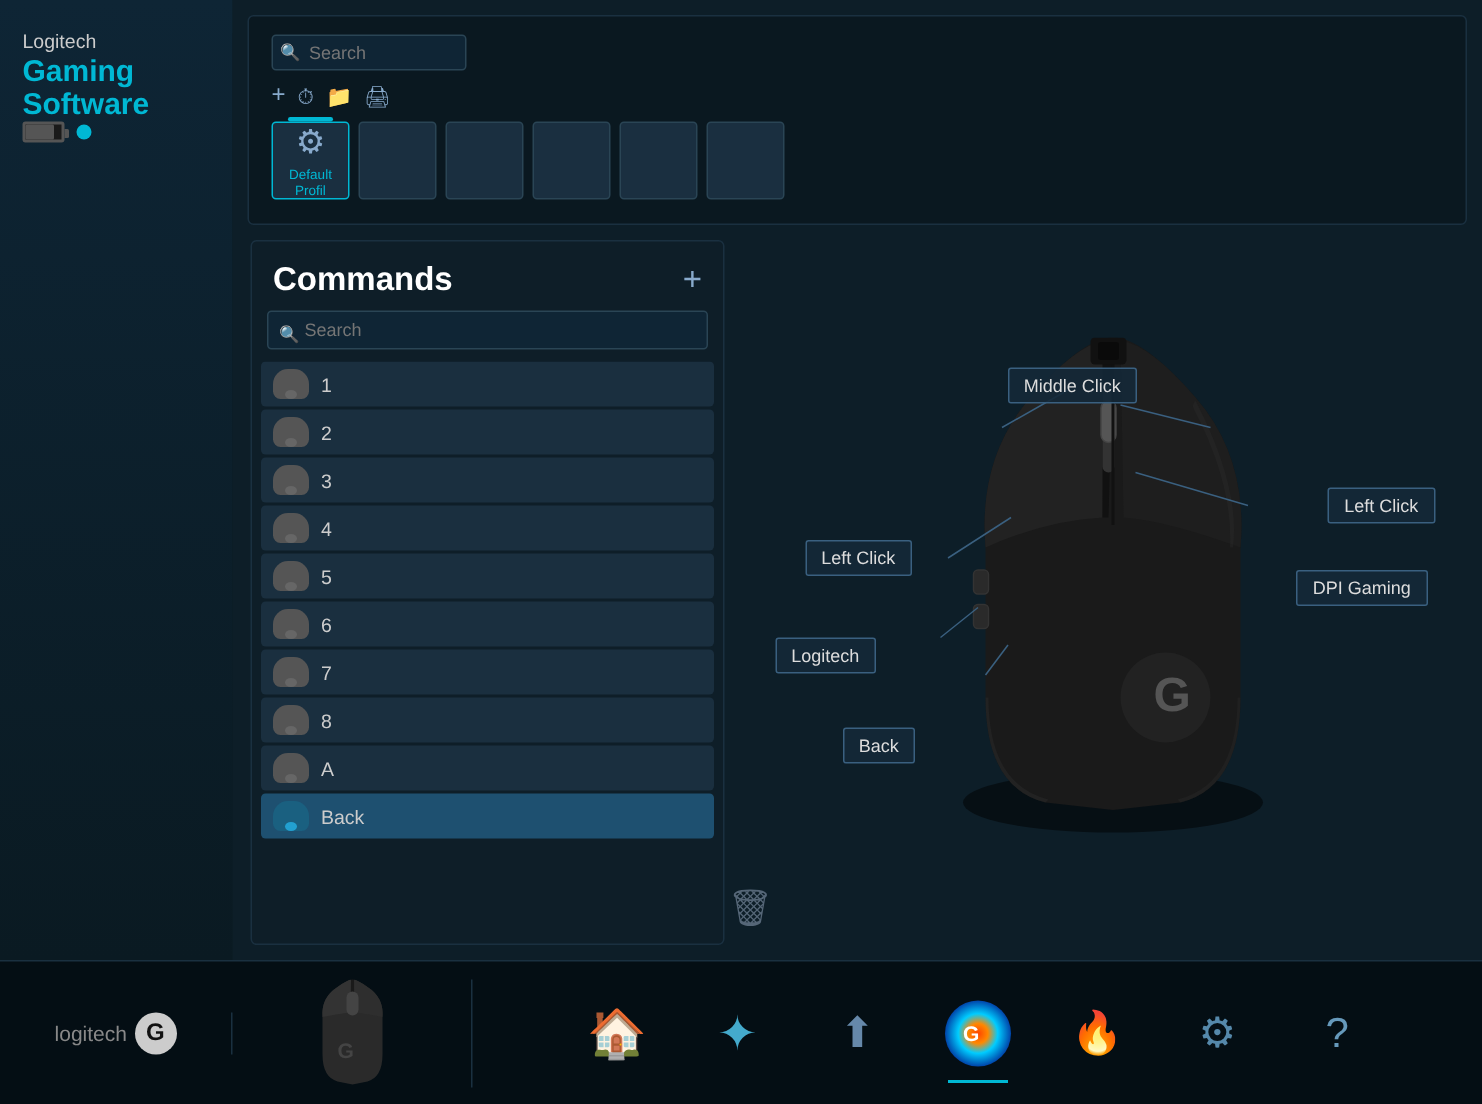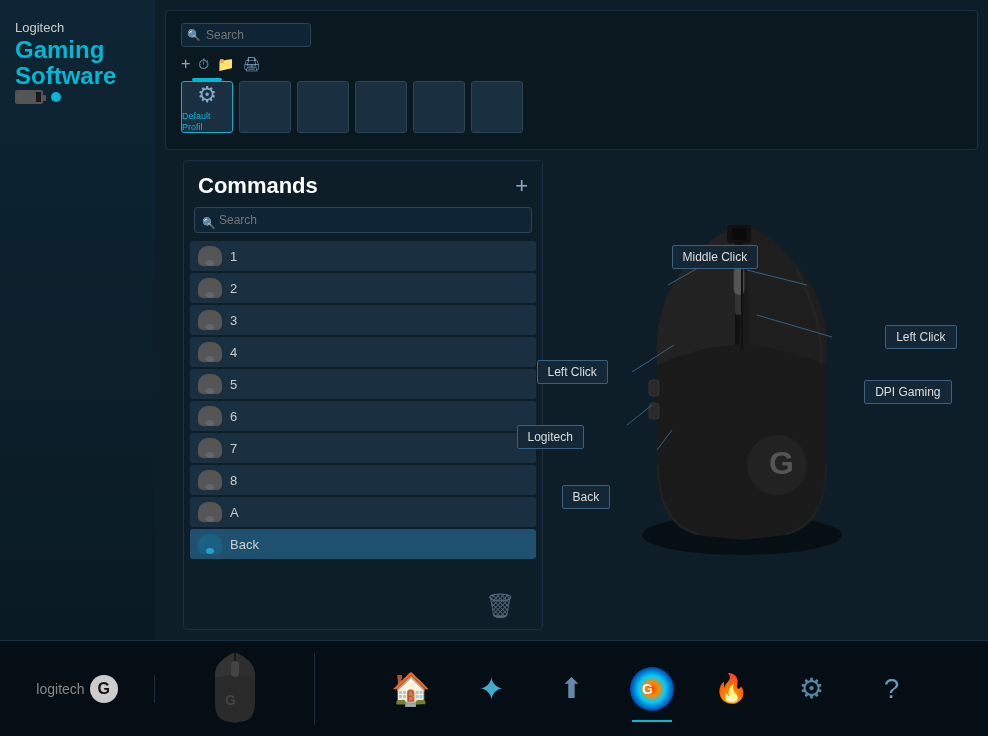--- a/index.html
+++ b/index.html
@@ -42,21 +42,21 @@
       padding: 20px 15px 15px 15px;
     }
     #logo-area .brand-name {
       color: #ccc;
       font-size: 13px;
       font-weight: normal;
       margin-bottom: 2px;
     }
     #logo-area .product-name {
       color: #00b8d4;
-      font-size: 24px;
+      font-size: 20px;
       font-weight: bold;
       line-height: 1.1;
     }
     #battery-area {
       display: flex;
       align-items: center;
       gap: 8px;
       margin-bottom: 10px;
     }
     .battery-icon {
@@ -183,29 +183,29 @@
       border-radius: 2px;
     }
     .profile-slot .gear-icon {
       font-size: 22px;
       color: #88aacc;
     }
     .profile-slot .profile-label {
       font-size: 9px;
       color: #00b8d4;
       margin-top: 3px;
-      text-align: left;
+      text-align: center;
       line-height: 1.2;
     }
 
     
     #commands-panel {
       position: absolute;
-      top: 160px; left: 28px;
-      width: 360px;
+      top: 160px; left: 12px;
+      width: 316px;
       bottom: 10px;
       background: #0e1e28;
       border: 1px solid #1a3040;
       border-radius: 4px;
       display: flex;
       flex-direction: column;
     }
     #commands-header {
       display: flex;
       align-items: center;

